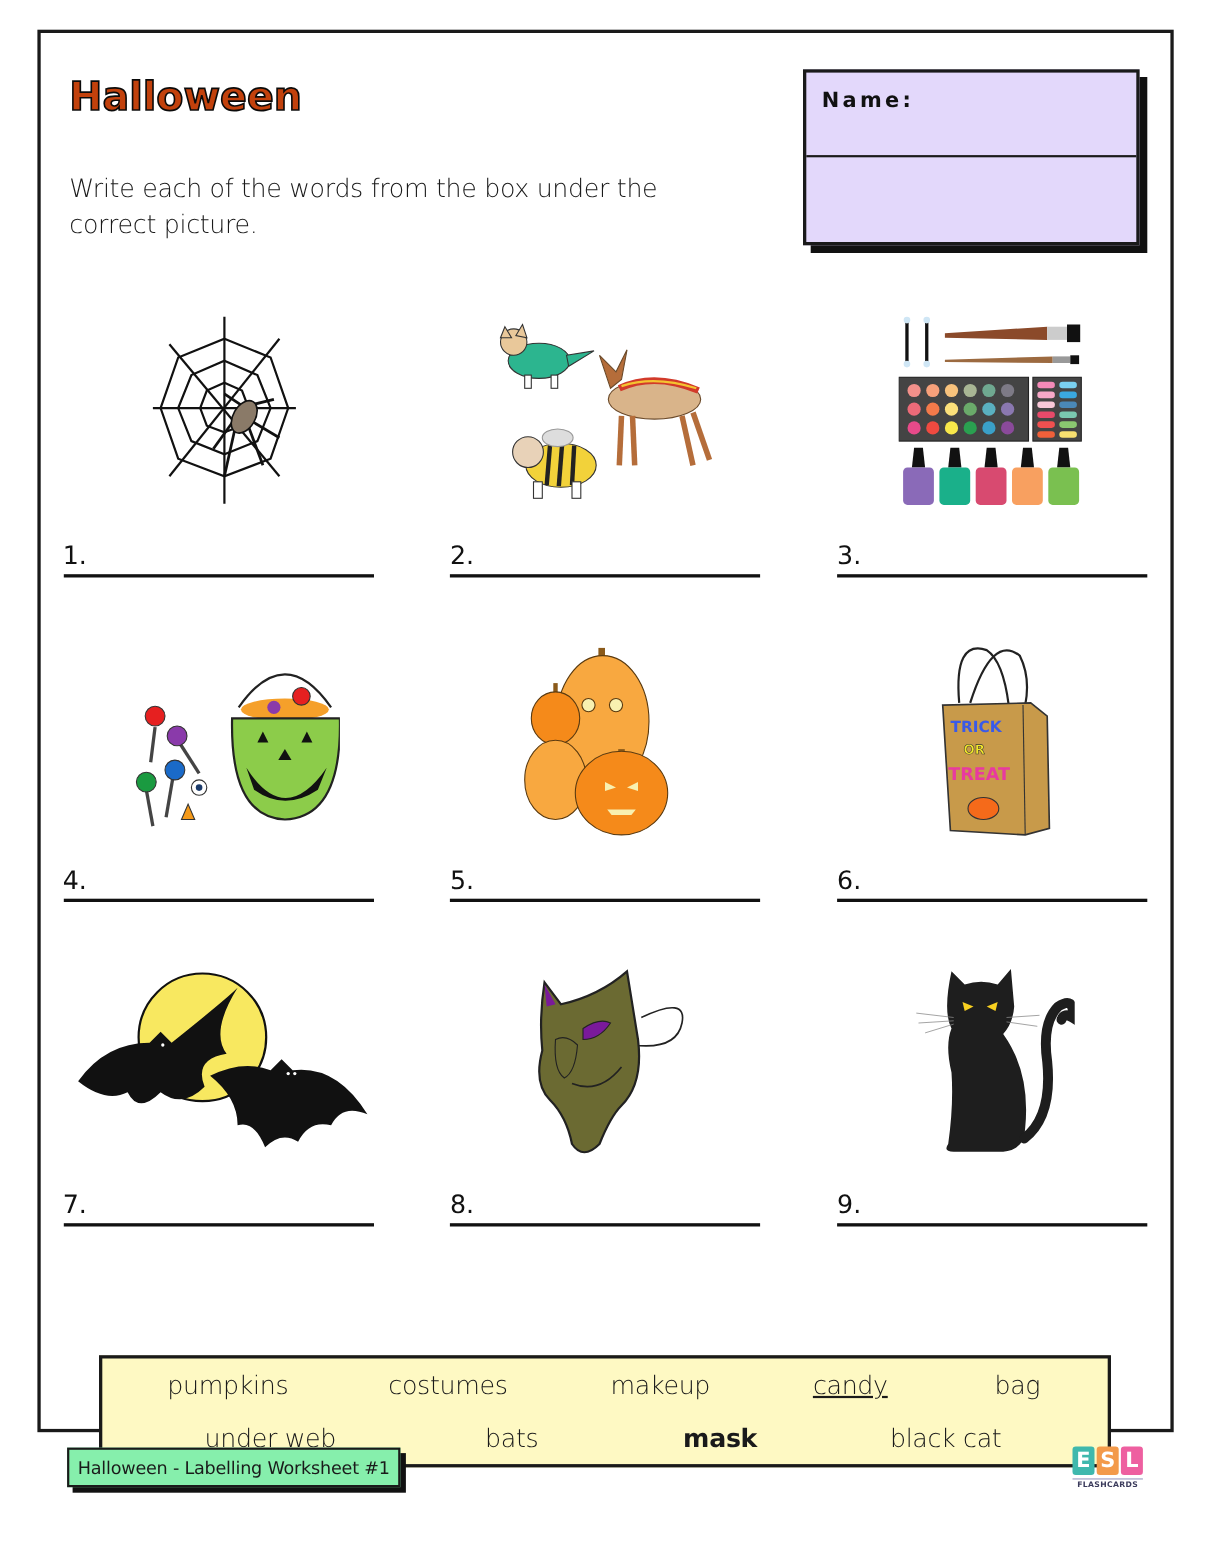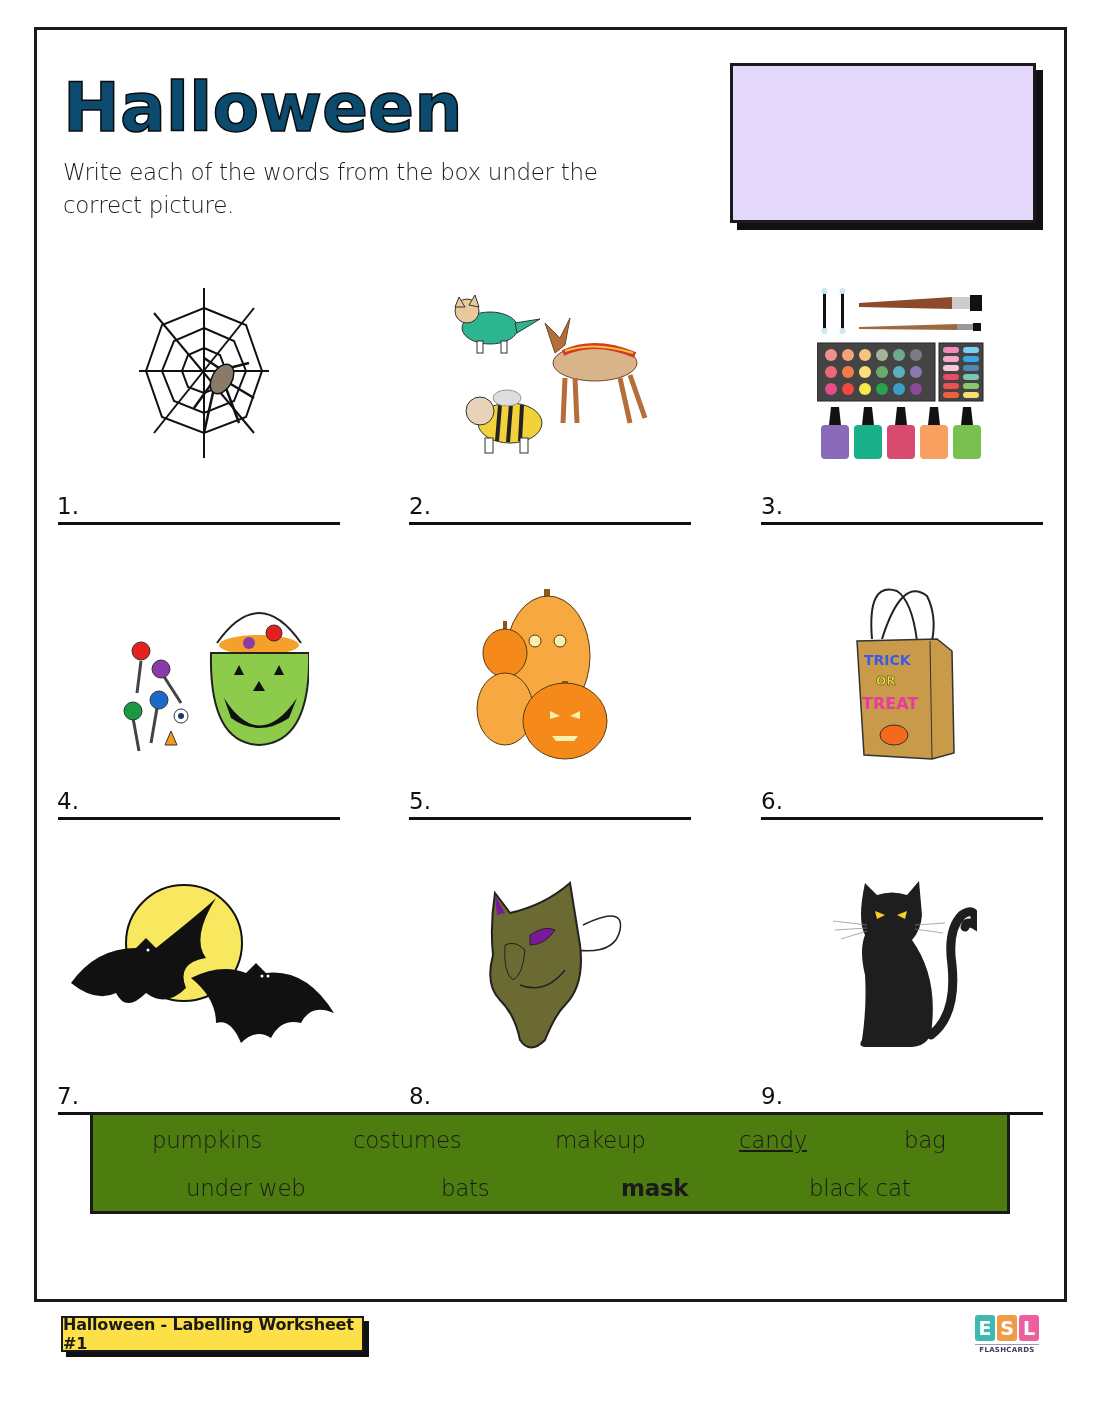--- a/index.html
+++ b/index.html
@@ -4,22 +4,22 @@
   <style>
     * { box-sizing: border-box; margin: 0; padding: 0; }
     html, body { width: 1100px; height: 1417px; background: #ffffff; overflow: hidden; }
     body { position: relative; font-family: "Liberation Sans", "DejaVu Sans", sans-serif; color: #111; }
 
     .page-frame {
       position: absolute; left: 34px; top: 27px; width: 1033px; height: 1275px;
       border: 3px solid #1a1a1a; background: #fff;
     }
     .title {
-      position: absolute; left: 63px; top: 68px; font-size: 68px; font-weight: 900;
-      font-family: "DejaVu Sans", sans-serif; letter-spacing: 0px; color: #0c4a6e;
+      position: absolute; left: 63px; top: 68px; font-size: 36px; font-weight: 900;
+      font-family: "DejaVu Sans", sans-serif; letter-spacing: 0px; color: #c2410c;
       -webkit-text-stroke: 1.5px #0a0a0a;
     }
     .instructions {
       position: absolute; left: 63px; top: 156px; width: 600px; font-size: 23px; line-height: 33px;
       font-family: "DejaVu Sans", sans-serif; font-weight: 300; color: #1a1a1a; letter-spacing: -0.3px;
     }
 
     .info-box {
       position: absolute; left: 730px; top: 63px; width: 306px; height: 160px;
       background: #e3d8fb; border: 3px solid #1a1a1a; box-shadow: 7px 7px 0 #111;
@@ -30,33 +30,33 @@
       position: absolute; left: 14px; top: 14px; font-size: 19px; font-weight: 700;
       letter-spacing: 3px; font-family: "DejaVu Sans", sans-serif;
     }
     .pic { position: absolute; left: 0; width: 283px; height: 190px; display: flex; align-items: center; justify-content: center; }
     .num {
       position: absolute; font-size: 23px; font-family: "DejaVu Sans", sans-serif; font-weight: 400; color: #111;
     }
     .answer-line { position: absolute; height: 3px; background: #111; width: 282px; }
 
     .word-box {
-      position: absolute; left: 90px; top: 1112px; width: 920px; height: 102px;
-      border: 3px solid #1a1a1a; background: #4d7c0f;
+      position: absolute; left: 90px; top: 1232px; width: 920px; height: 102px;
+      border: 3px solid #1a1a1a; background: #fef9c3;
     }
     .word {
       position: absolute; font-size: 23px; font-family: "DejaVu Sans", sans-serif; font-weight: 300; color: #1a1a1a;
       letter-spacing: -0.3px;
     }
 
     .footer-tag {
       position: absolute; left: 61px; top: 1316px; width: 303px; height: 36px;
-      background: #fde047; border: 2px solid #1a1a1a; box-shadow: 5px 5px 0 #111;
+      background: #86efac; border: 2px solid #1a1a1a; box-shadow: 5px 5px 0 #111;
       display: flex; align-items: center; justify-content: center;
-      font-size: 16px; font-family: "DejaVu Sans", sans-serif; color: #1a1a1a; letter-spacing: -0.2px; font-weight: bold;
+      font-size: 16px; font-family: "DejaVu Sans", sans-serif; color: #1a1a1a; letter-spacing: -0.2px;
     }
 
     .logo { position: absolute; left: 975px; top: 1315px; width: 66px; height: 44px; }
     .logo-tiles { display: flex; gap: 2px; }
     .tile {
       width: 20px; height: 26px; border-radius: 3px; color: #fff; font-weight: 900;
       font-size: 19px; display: flex; align-items: center; justify-content: center;
       font-family: "DejaVu Sans", sans-serif;
     }
     .logo-sub {
@@ -67,20 +67,23 @@
   </style>
 </head>
 <body>
 
 <div class="page-frame"></div>
 
 <h1 class="title">Halloween</h1>
 <p class="instructions">Write each of the words from the box under the correct picture.</p>
 
 <div class="info-box">
+  <div class="info-row first">
+    <span class="info-label">Name:</span>
+  </div>
 </div>
 
 <div class="pic" style="left:62px; top:278px;">
   <svg width="140" height="180" viewBox="0 0 140 180">
     <g stroke="#111" stroke-width="2" fill="none">
       <line x1="70" y1="5" x2="70" y2="175"></line>
       <line x1="5" y1="88" x2="135" y2="88"></line>
       <line x1="20" y1="30" x2="120" y2="150"></line>
       <line x1="120" y1="25" x2="20" y2="150"></line>
       <polygon points="70,45 100,58 112,88 100,118 70,130 40,118 28,88 40,58"></polygon>

